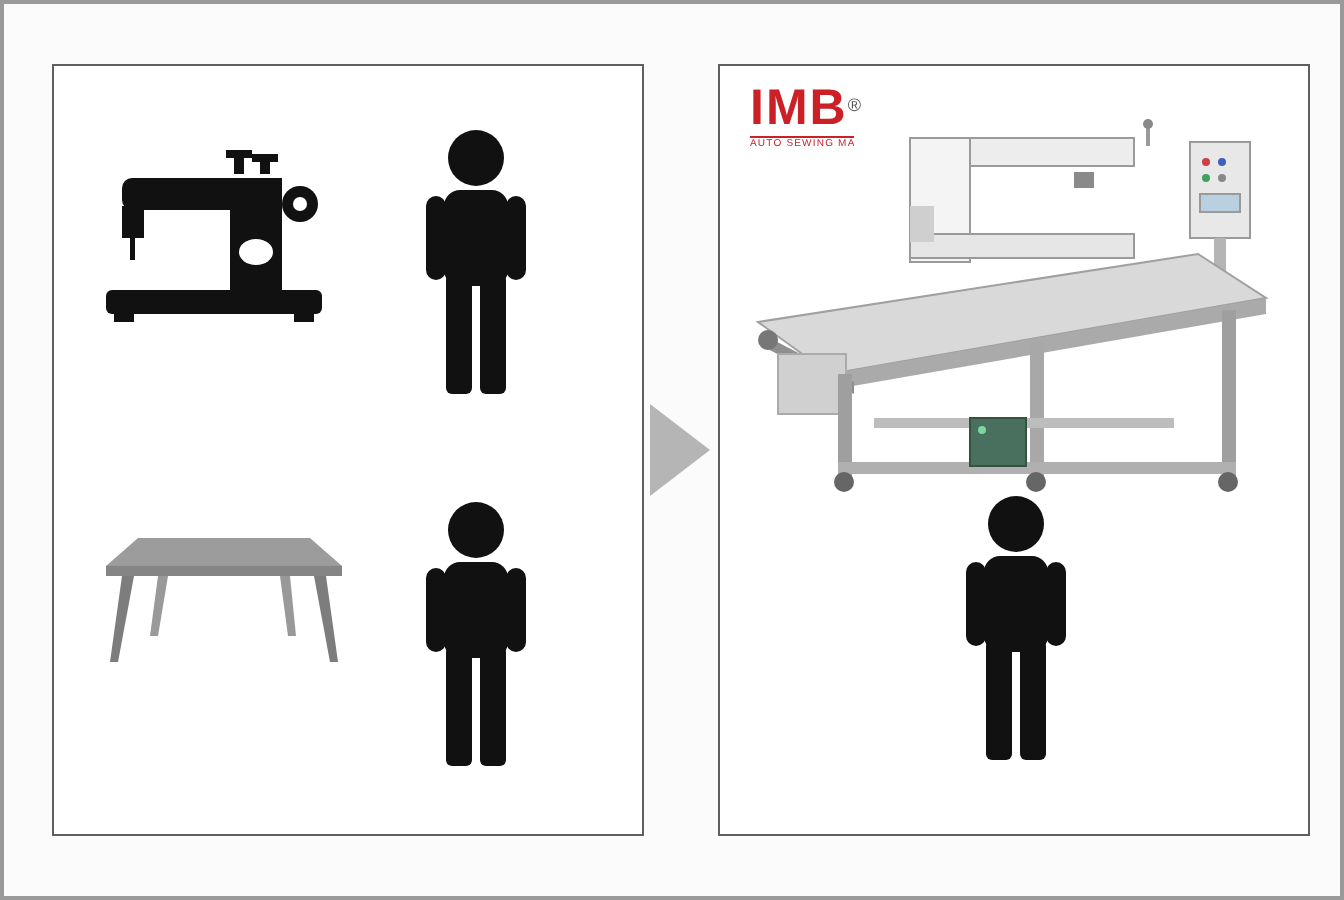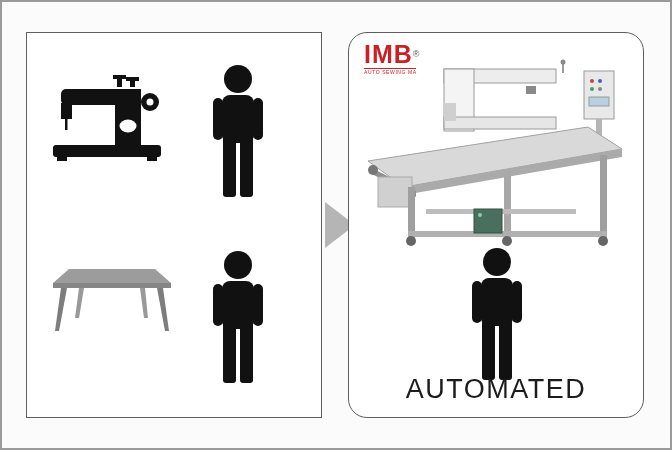--- a/index.html
+++ b/index.html
@@ -14,21 +14,21 @@
   }
   .panel{
     position:absolute;
     top:30px;
     width:296px;height:386px;
     background:#ffffff;
     border:1px solid #5f5f5f;
     box-sizing:border-box;
   }
   .panel-left{left:24px;}
-  .panel-right{left:346px;border-radius:19px;}
+  .panel-right{left:357px;}
   .panel-label{
     position:absolute;
     bottom:12px;left:0;
     width:100%;
     text-align:center;
     font-size:27px;
     letter-spacing:1.5px;
     color:#1c1c1c;
   }
   .icon{position:absolute;}
@@ -180,16 +180,15 @@
       <g fill="#111111">
         <circle cx="31" cy="14" r="14"></circle>
         <rect x="15" y="30" width="32" height="48" rx="8"></rect>
         <rect x="6" y="33" width="10" height="42" rx="5"></rect>
         <rect x="46" y="33" width="10" height="42" rx="5"></rect>
         <rect x="16" y="72" width="13" height="60" rx="3"></rect>
         <rect x="33" y="72" width="13" height="60" rx="3"></rect>
       </g>
     </svg>
 
-    <div class="panel-label">AUTOMATED</div>
   </div>
 
 </div>
 
 </body></html>

